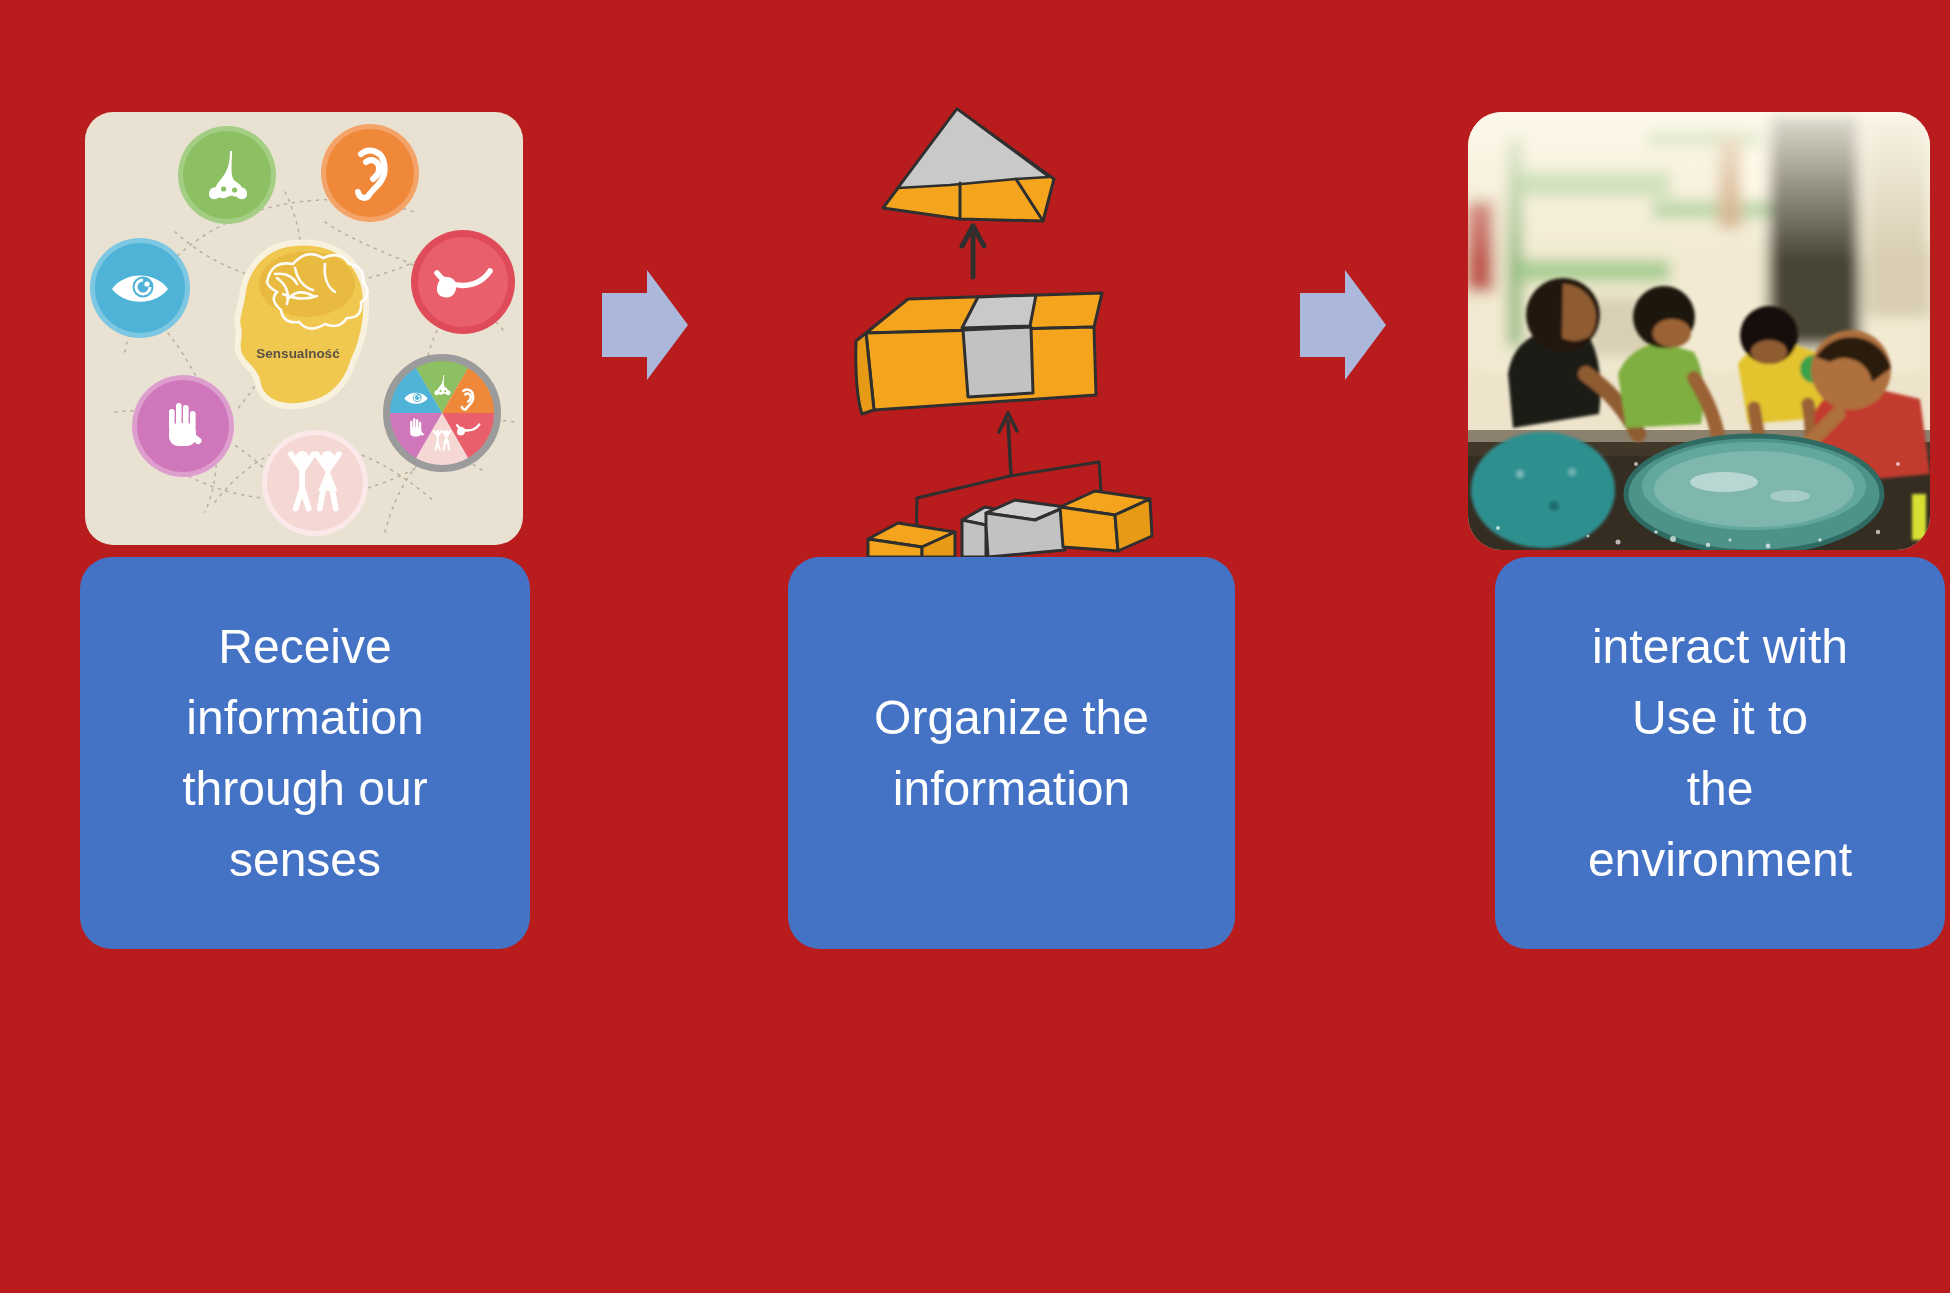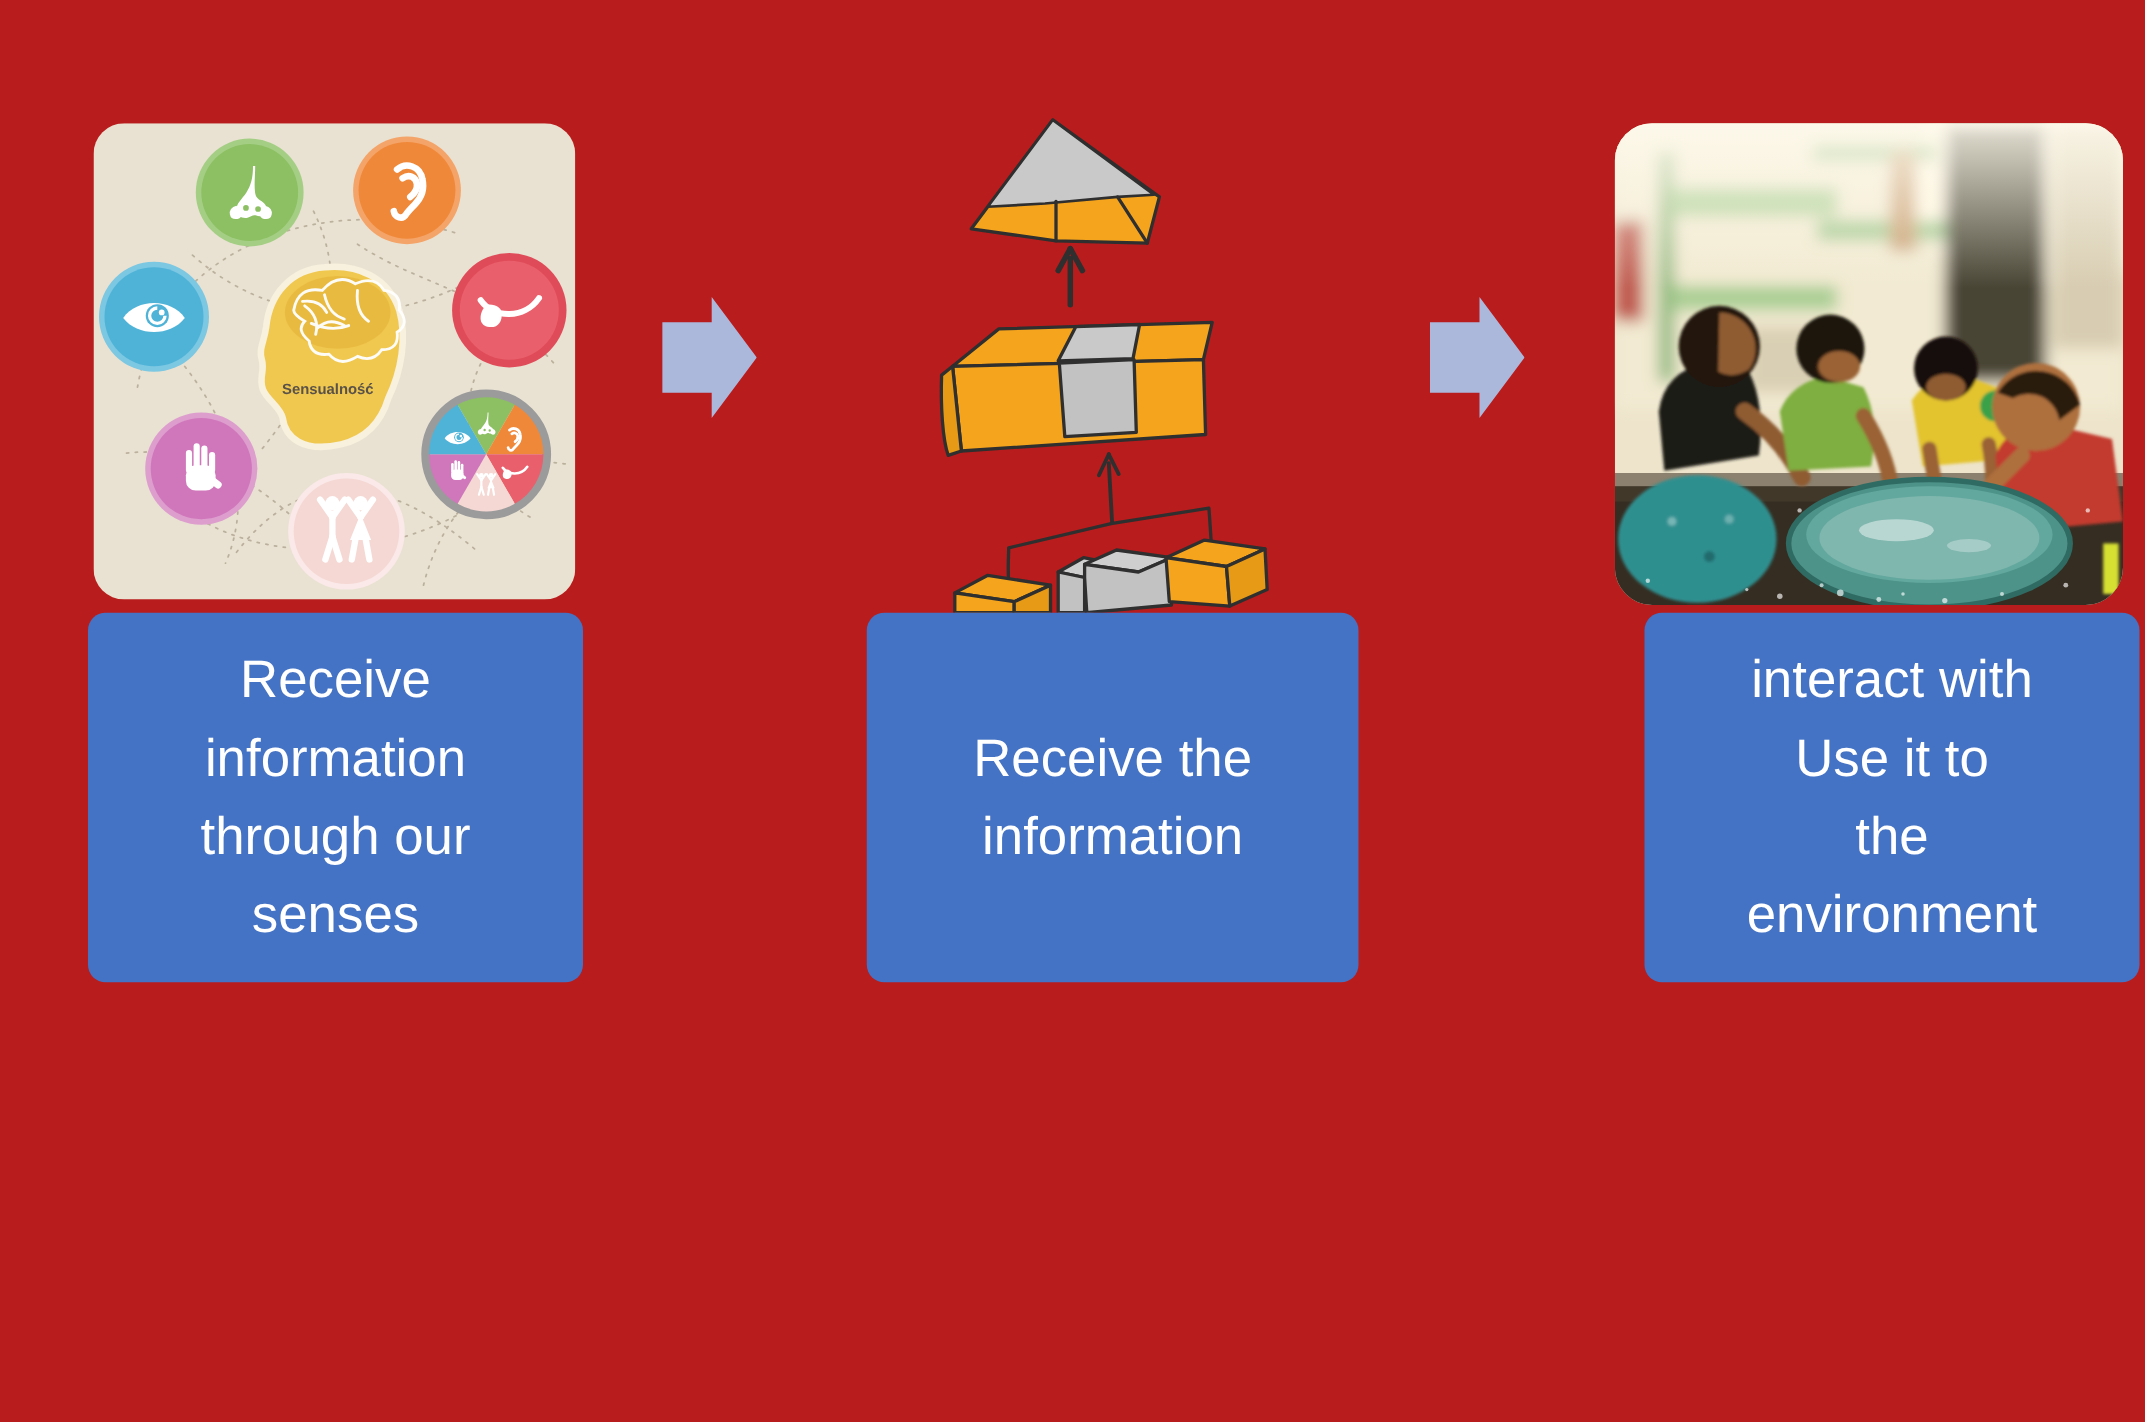--- a/index.html
+++ b/index.html
@@ -2,21 +2,21 @@
 <html><head>
 <meta charset="utf-8">
 <style>
   html,body{margin:0;padding:0;background:#fff;}
   .canvas{
     position:relative;width:1950px;height:1293px;background:#b91c1c;
     overflow:hidden;font-family:"Liberation Sans",sans-serif;
   }
   .abs{position:absolute;}
   .step-box{
-    position:absolute;top:557px;height:336px;background:#4472C4;border-radius:16px;
+    position:absolute;top:557px;height:392px;background:#4472C4;border-radius:32px;
     display:flex;flex-direction:column;justify-content:center;align-items:center;
     color:#ffffff;font-size:48px;line-height:71px;text-align:center;
   }
   .step-box .line{white-space:nowrap;}
   #box-receive{left:80px;width:450px;}
   #box-organize{left:788px;width:447px;}
   #box-use{left:1495px;width:450px;}
   .flow-arrow{position:absolute;top:270px;width:86px;height:110px;}
   #arrow-1{left:602px;}
   #arrow-2{left:1300px;}
@@ -330,21 +330,21 @@
   </svg>
 
   <div id="box-receive" class="step-box">
     <div class="line">Receive</div>
     <div class="line">information</div>
     <div class="line">through our</div>
     <div class="line">senses</div>
   </div>
 
   <div id="box-organize" class="step-box">
-    <div class="line">Receive the</div>
+    <div class="line">Organize the</div>
     <div class="line">information</div>
   </div>
 
   <div id="box-use" class="step-box">
     <div class="line">interact with</div>
     <div class="line">Use it to</div>
     <div class="line">the</div>
     <div class="line">environment</div>
   </div>
 

